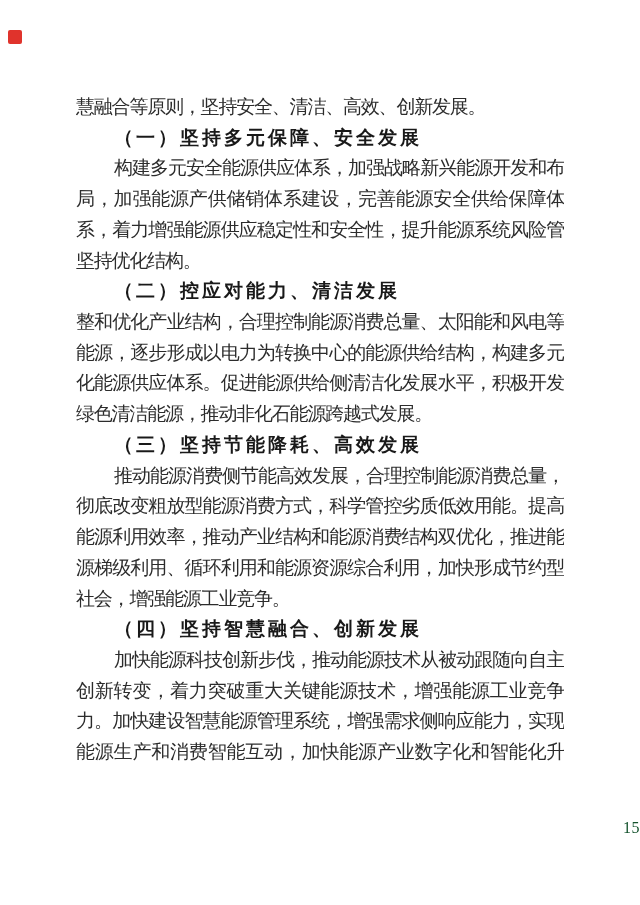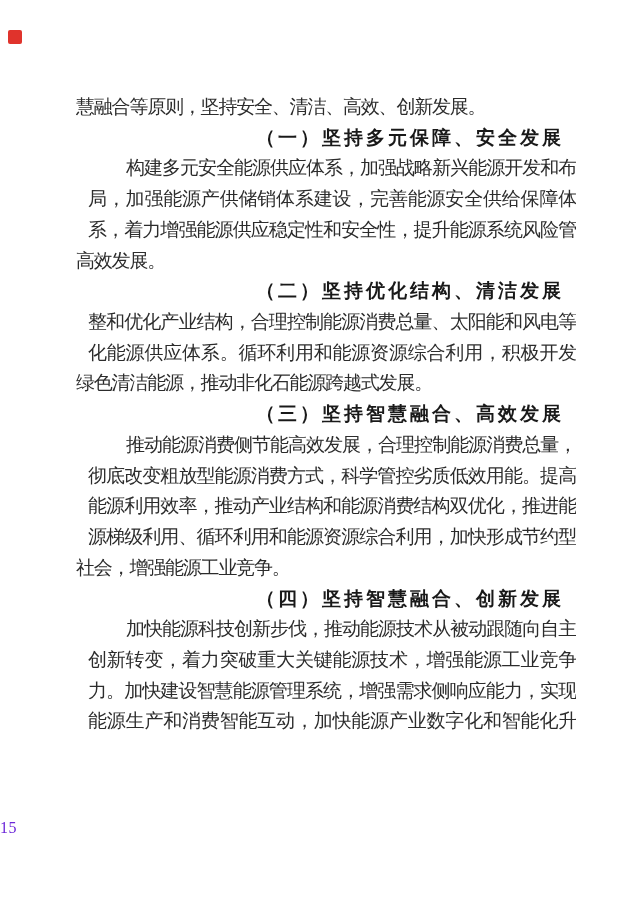--- a/index.html
+++ b/index.html
@@ -32,59 +32,59 @@
     box-sizing: border-box;
     width: 100%;
     height: 30.72px;
     line-height: 30.72px;
     font-size: 19px;
     letter-spacing: -1.2px;
     color: #2c2c2c;
     white-space: normal;
     overflow: hidden;
   }
-  .line.first, .line.heading { padding-left: 38px; text-align: right; }
+  .line.first, .line.heading { padding-left: 38px; }
   .line.first, .line.full {
     text-align: justify;
     text-align-last: justify;
     text-justify: inter-character;
-    margin-left: 12px;
   }
   .line.heading {
     font-weight: bold;
     letter-spacing: 3px;
     color: #191919;
   }
   .pageno {
     position: absolute;
     left: 0; top: 819px;
     width: 640px;
-    text-align: left;
+    text-align: right;
     font-size: 16px;
     letter-spacing: 0.5px;
-    color: #6d28d9;
+    color: #14532d;
   }
 </style>
 </head>
 <body>
 
 <div class="page">
   <span class="marker" style="background: rgb(224, 51, 44);"></span>
   <div class="doc">
       <div class="line last">慧融合等原则，坚持安全、清洁、高效、创新发展。</div>
       <div class="line heading">（一）坚持多元保障、安全发展</div>
       <div class="line first">构建多元安全能源供应体系，加强战略新兴能源开发和布</div>
       <div class="line full">局，加强能源产供储销体系建设，完善能源安全供给保障体</div>
       <div class="line full">系，着力增强能源供应稳定性和安全性，提升能源系统风险管</div>
-      <div class="line last">高效发展。</div>
-      <div class="line heading">（二）坚持优化结构、清洁发展</div>
+      <div class="line last">坚持优化结构。</div>
+      <div class="line heading">（二）控应对能力、清洁发展</div>
       <div class="line full">整和优化产业结构，合理控制能源消费总量、太阳能和风电等新</div>
-      <div class="line full">化能源供应体系。循环利用和能源资源综合利用，积极开发</div>
+      <div class="line full">能源，逐步形成以电力为转换中心的能源供给结构，构建多元</div>
+      <div class="line full">化能源供应体系。促进能源供给侧清洁化发展水平，积极开发</div>
       <div class="line last">绿色清洁能源，推动非化石能源跨越式发展。</div>
-      <div class="line heading">（三）坚持智慧融合、高效发展</div>
+      <div class="line heading">（三）坚持节能降耗、高效发展</div>
       <div class="line first">推动能源消费侧节能高效发展，合理控制能源消费总量，</div>
       <div class="line full">彻底改变粗放型能源消费方式，科学管控劣质低效用能。提高</div>
       <div class="line full">能源利用效率，推动产业结构和能源消费结构双优化，推进能</div>
       <div class="line full">源梯级利用、循环利用和能源资源综合利用，加快形成节约型</div>
       <div class="line last">社会，增强能源工业竞争。</div>
       <div class="line heading">（四）坚持智慧融合、创新发展</div>
       <div class="line first">加快能源科技创新步伐，推动能源技术从被动跟随向自主</div>
       <div class="line full">创新转变，着力突破重大关键能源技术，增强能源工业竞争</div>
       <div class="line full">力。加快建设智慧能源管理系统，增强需求侧响应能力，实现</div>
       <div class="line full">能源生产和消费智能互动，加快能源产业数字化和智能化升</div>

